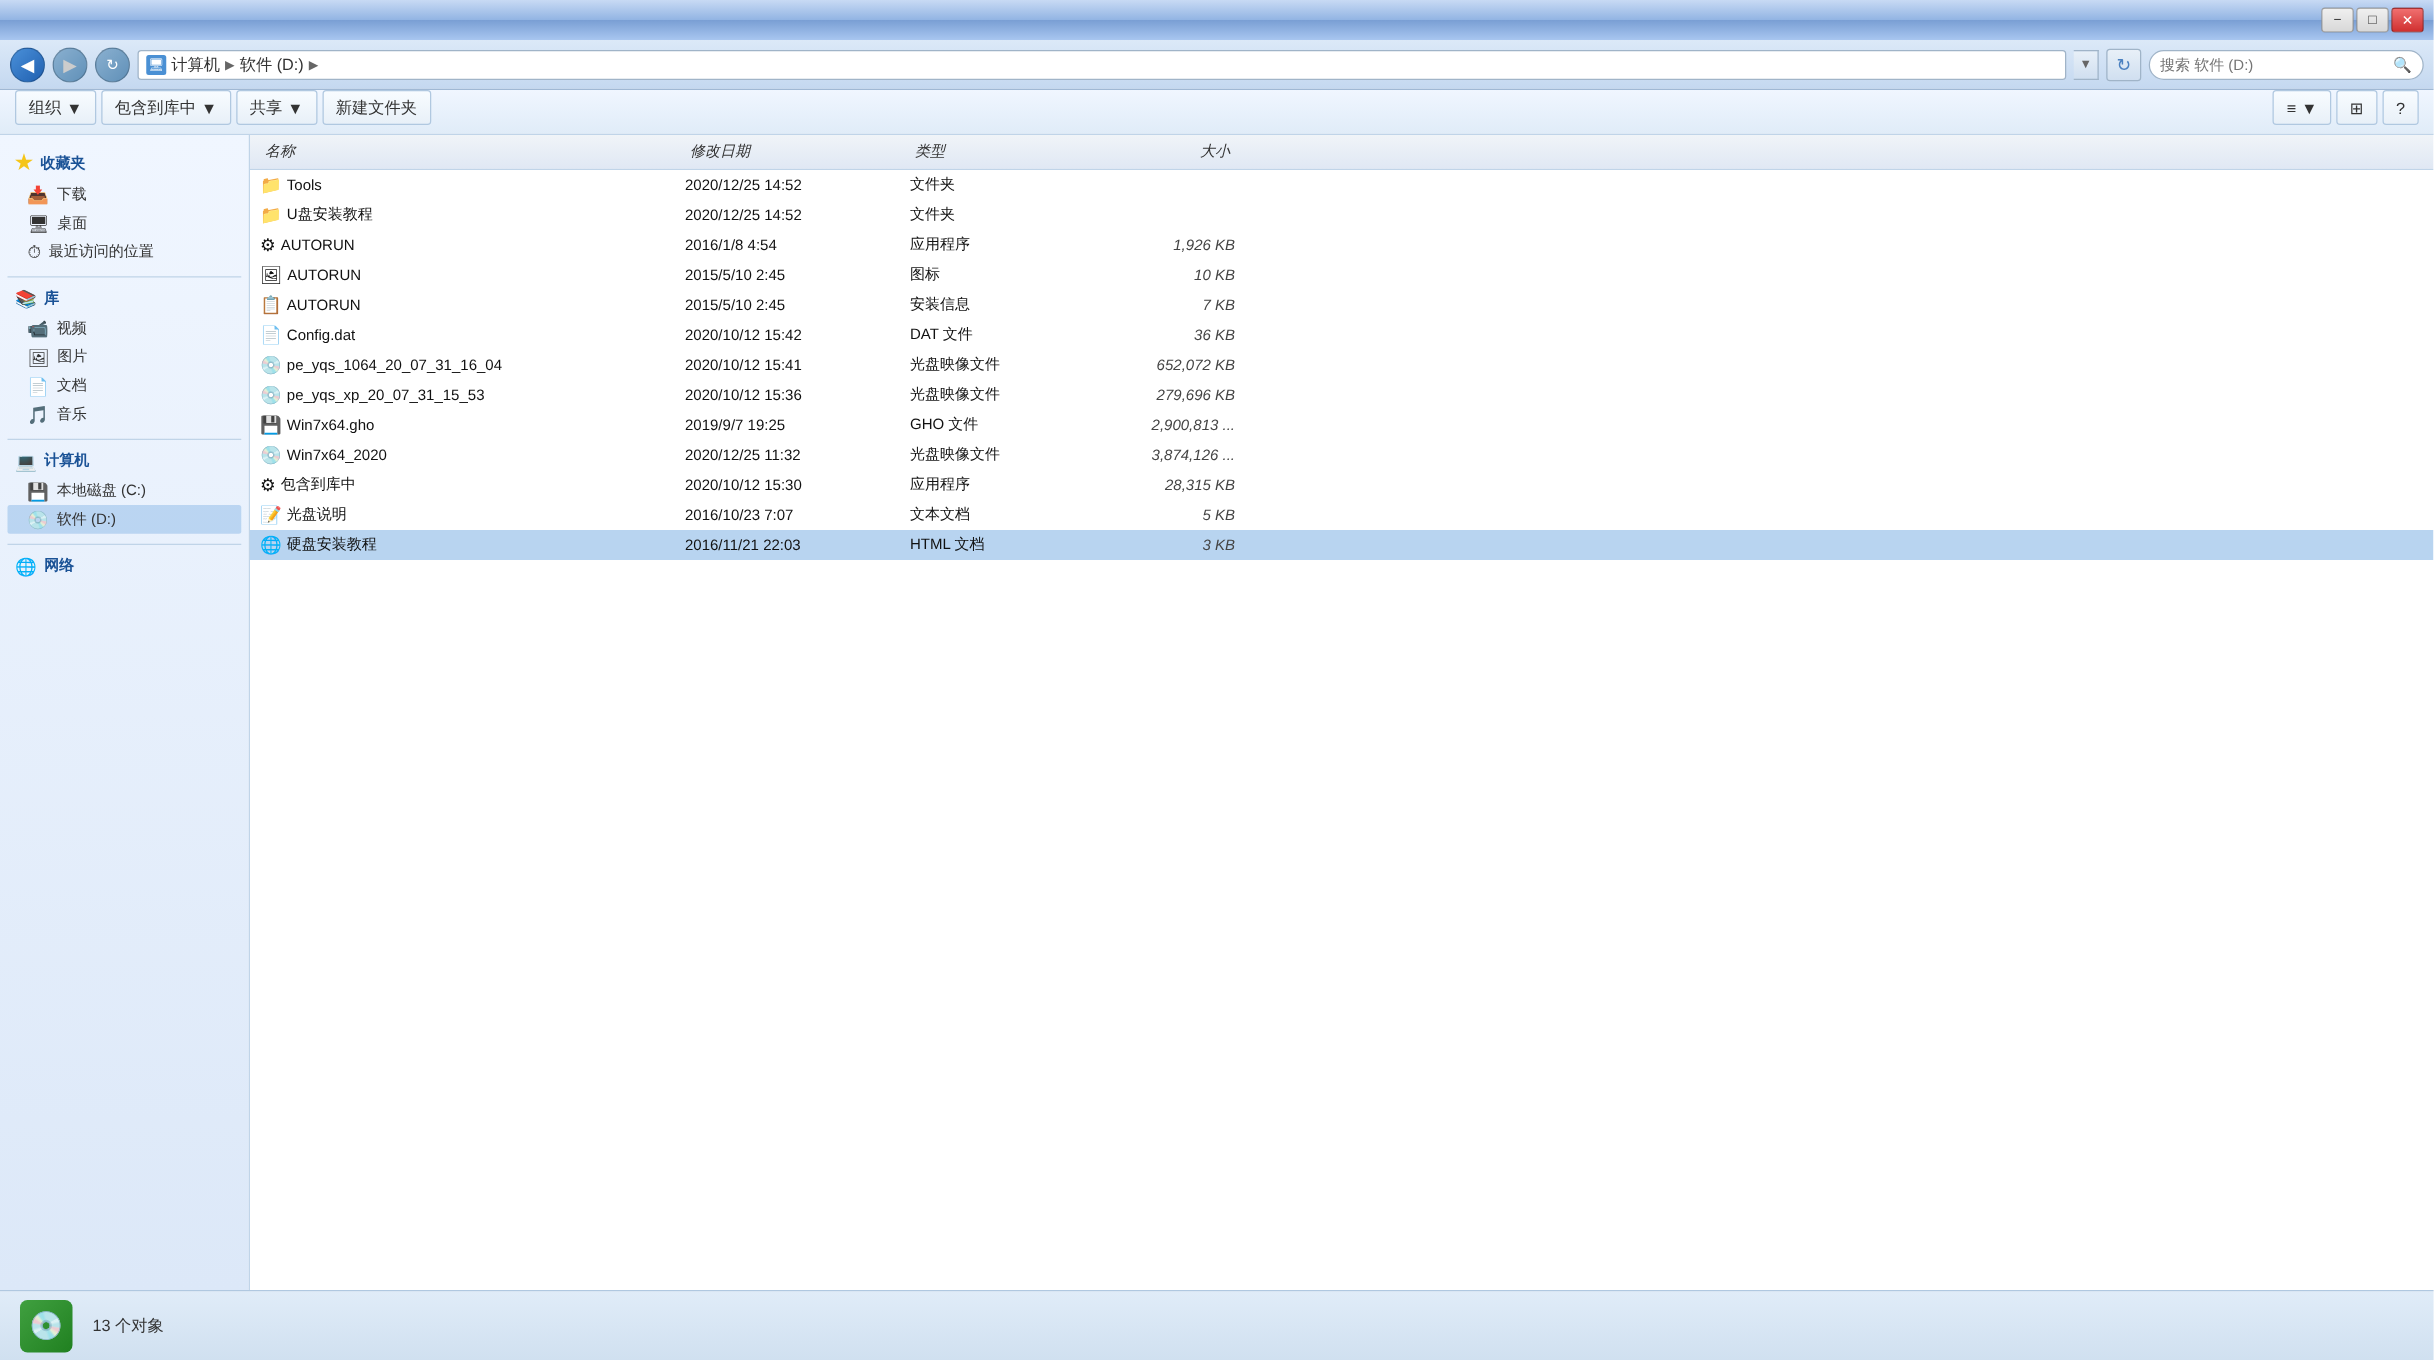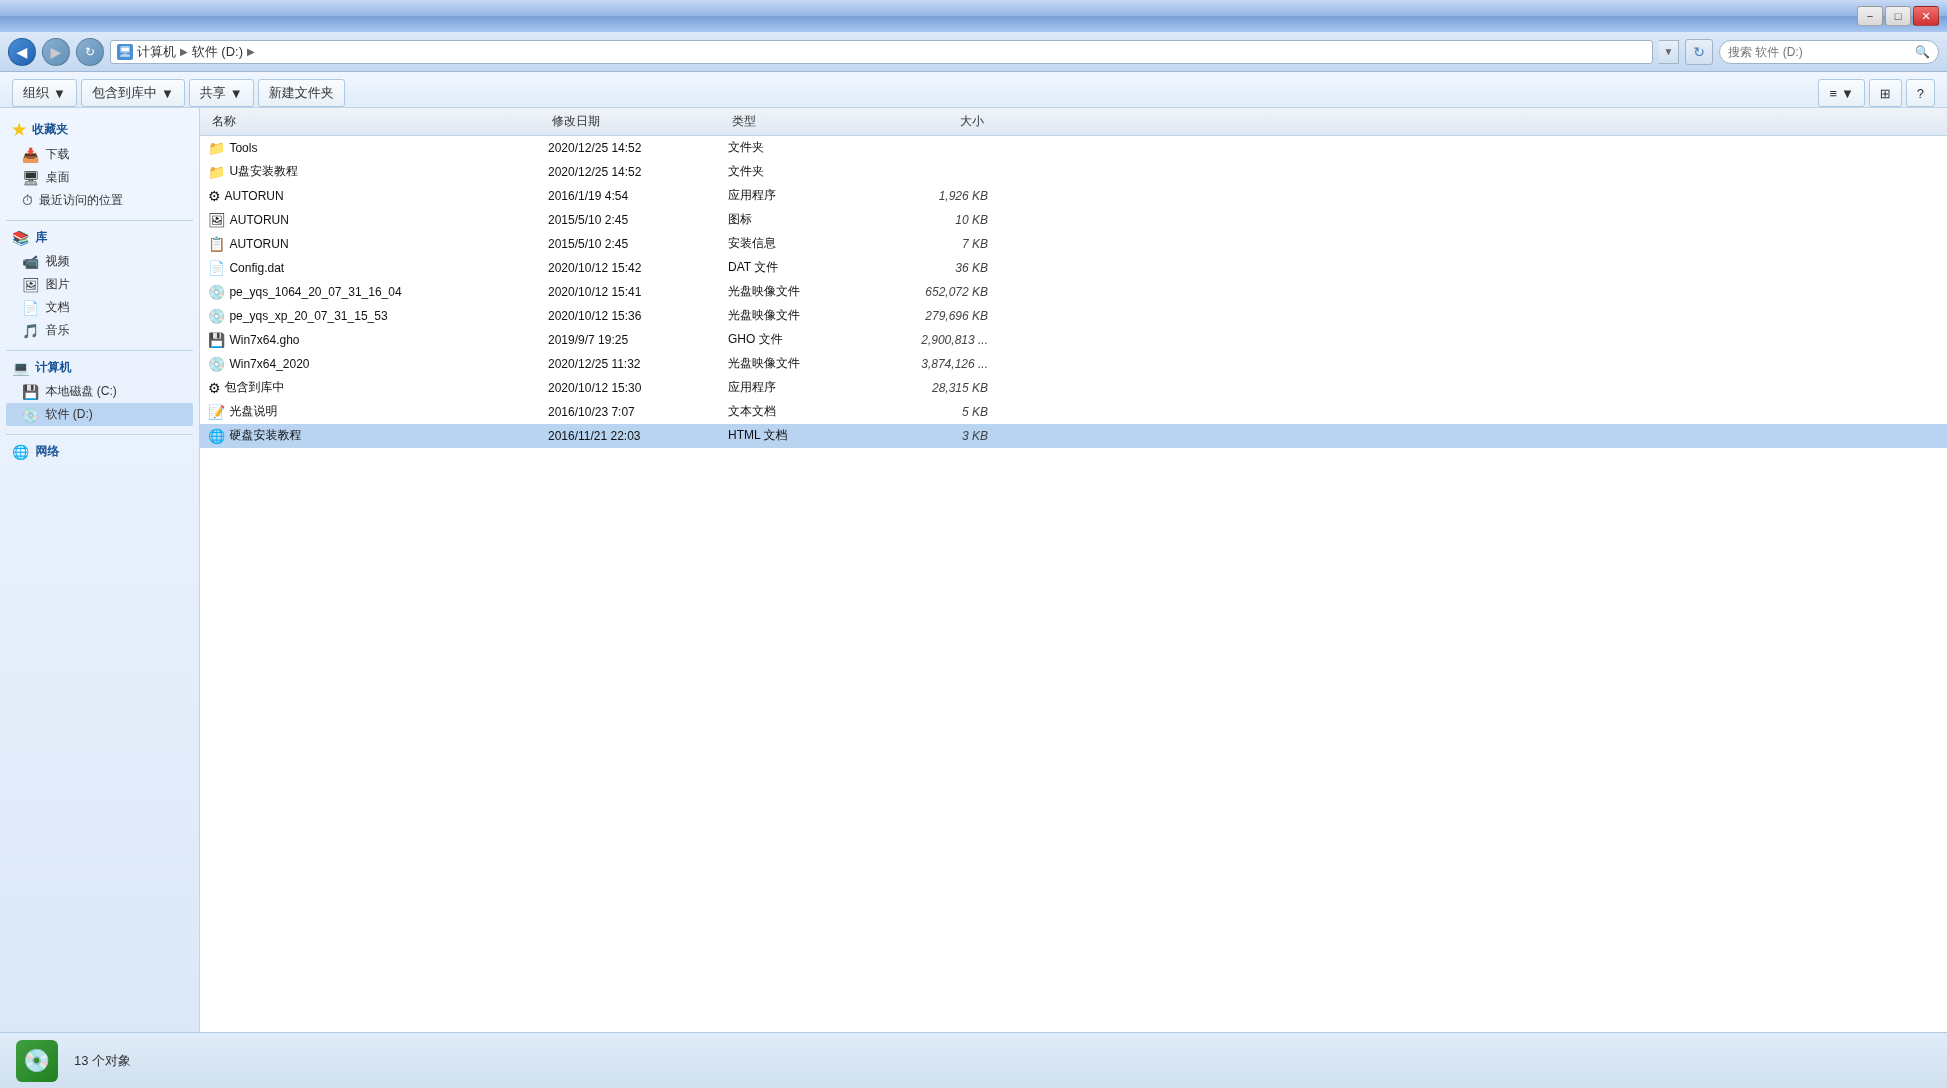--- a/index.html
+++ b/index.html
@@ -142,21 +142,21 @@
       background: transparent;
     }
     .search-icon { color: #666; font-size: 12px; }
 
     
     .toolbar {
       height: 36px;
       background: linear-gradient(to bottom, #f0f6ff, #e0ecf8);
       border-bottom: 1px solid #c0d4e8;
       display: flex;
-      align-items: flex-end;
+      align-items: flex-start;
       padding: 0 12px;
       gap: 4px;
       flex-shrink: 0;
     }
     .toolbar-btn {
       height: 28px;
       padding: 0 10px;
       background: linear-gradient(to bottom, #f8fcff, #e8f0f8);
       border: 1px solid #b0c8e0;
       border-radius: 3px;
@@ -235,20 +235,21 @@
       flex-shrink: 0;
     }
     .col-header {
       font-size: 12px;
       color: #333;
       cursor: pointer;
       padding: 0 4px;
       height: 100%;
       display: flex;
       align-items: center;
+      font-style: italic;
     }
     .col-name { width: 340px; }
     .col-date { width: 180px; }
     .col-type { width: 140px; }
     .col-size { width: 120px; justify-content: flex-end; }
 
     
     .file-list {
       flex: 1;
       overflow-y: auto;
@@ -475,21 +476,21 @@
     </div>
     <div class="file-cell date">2020/12/25 14:52</div>
     <div class="file-cell type">文件夹</div>
     <div class="file-cell size"></div>
   </div>
         <div class="file-row">
     <div class="file-cell name">
       <span style="font-size:14px;flex-shrink:0;">⚙</span>
       <span>AUTORUN</span>
     </div>
-    <div class="file-cell date">2016/1/19 4:54</div>
+    <div class="file-cell date">2016/1/8 4:54</div>
     <div class="file-cell type">应用程序</div>
     <div class="file-cell size">1,926 KB</div>
   </div>
         <div class="file-row">
     <div class="file-cell name">
       <span style="font-size:14px;flex-shrink:0;">🖼</span>
       <span>AUTORUN</span>
     </div>
     <div class="file-cell date">2015/5/10 2:45</div>
     <div class="file-cell type">图标</div>

